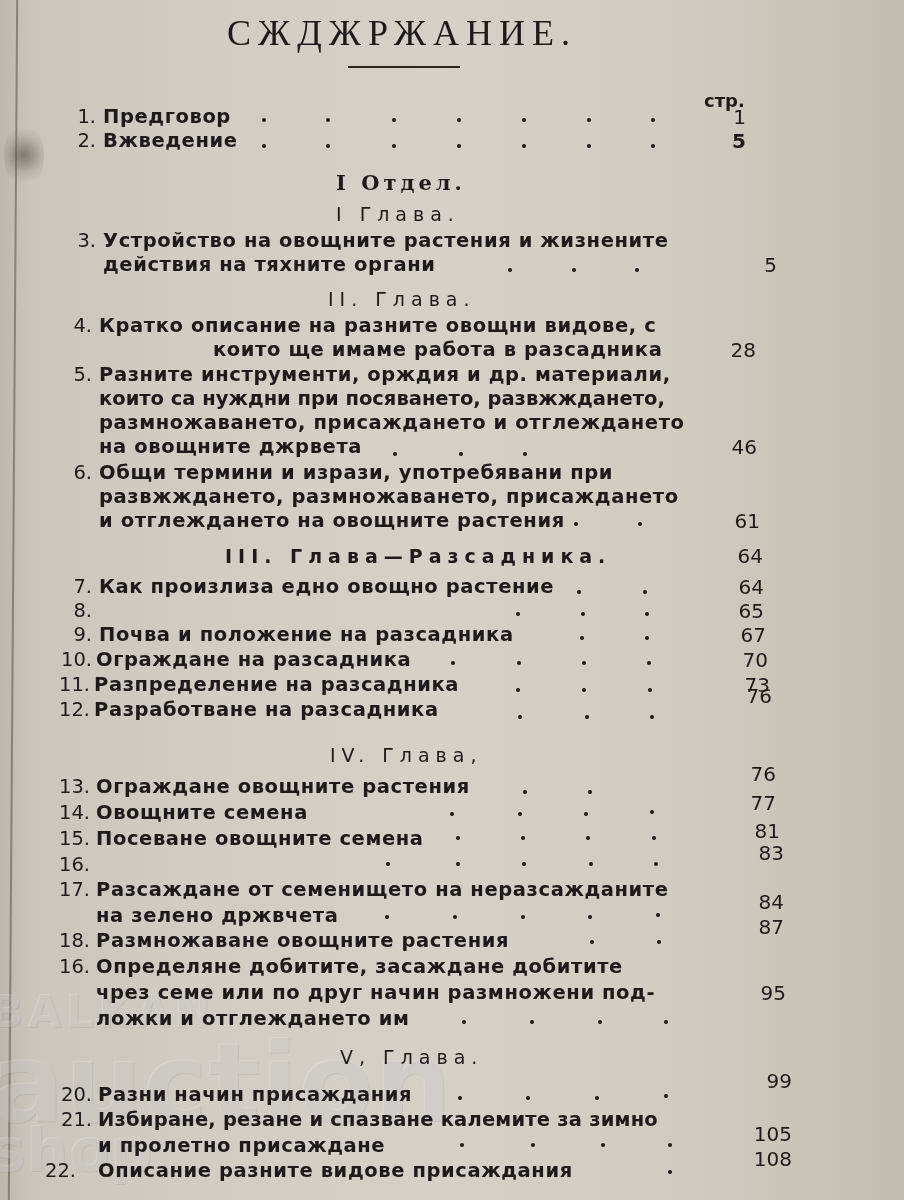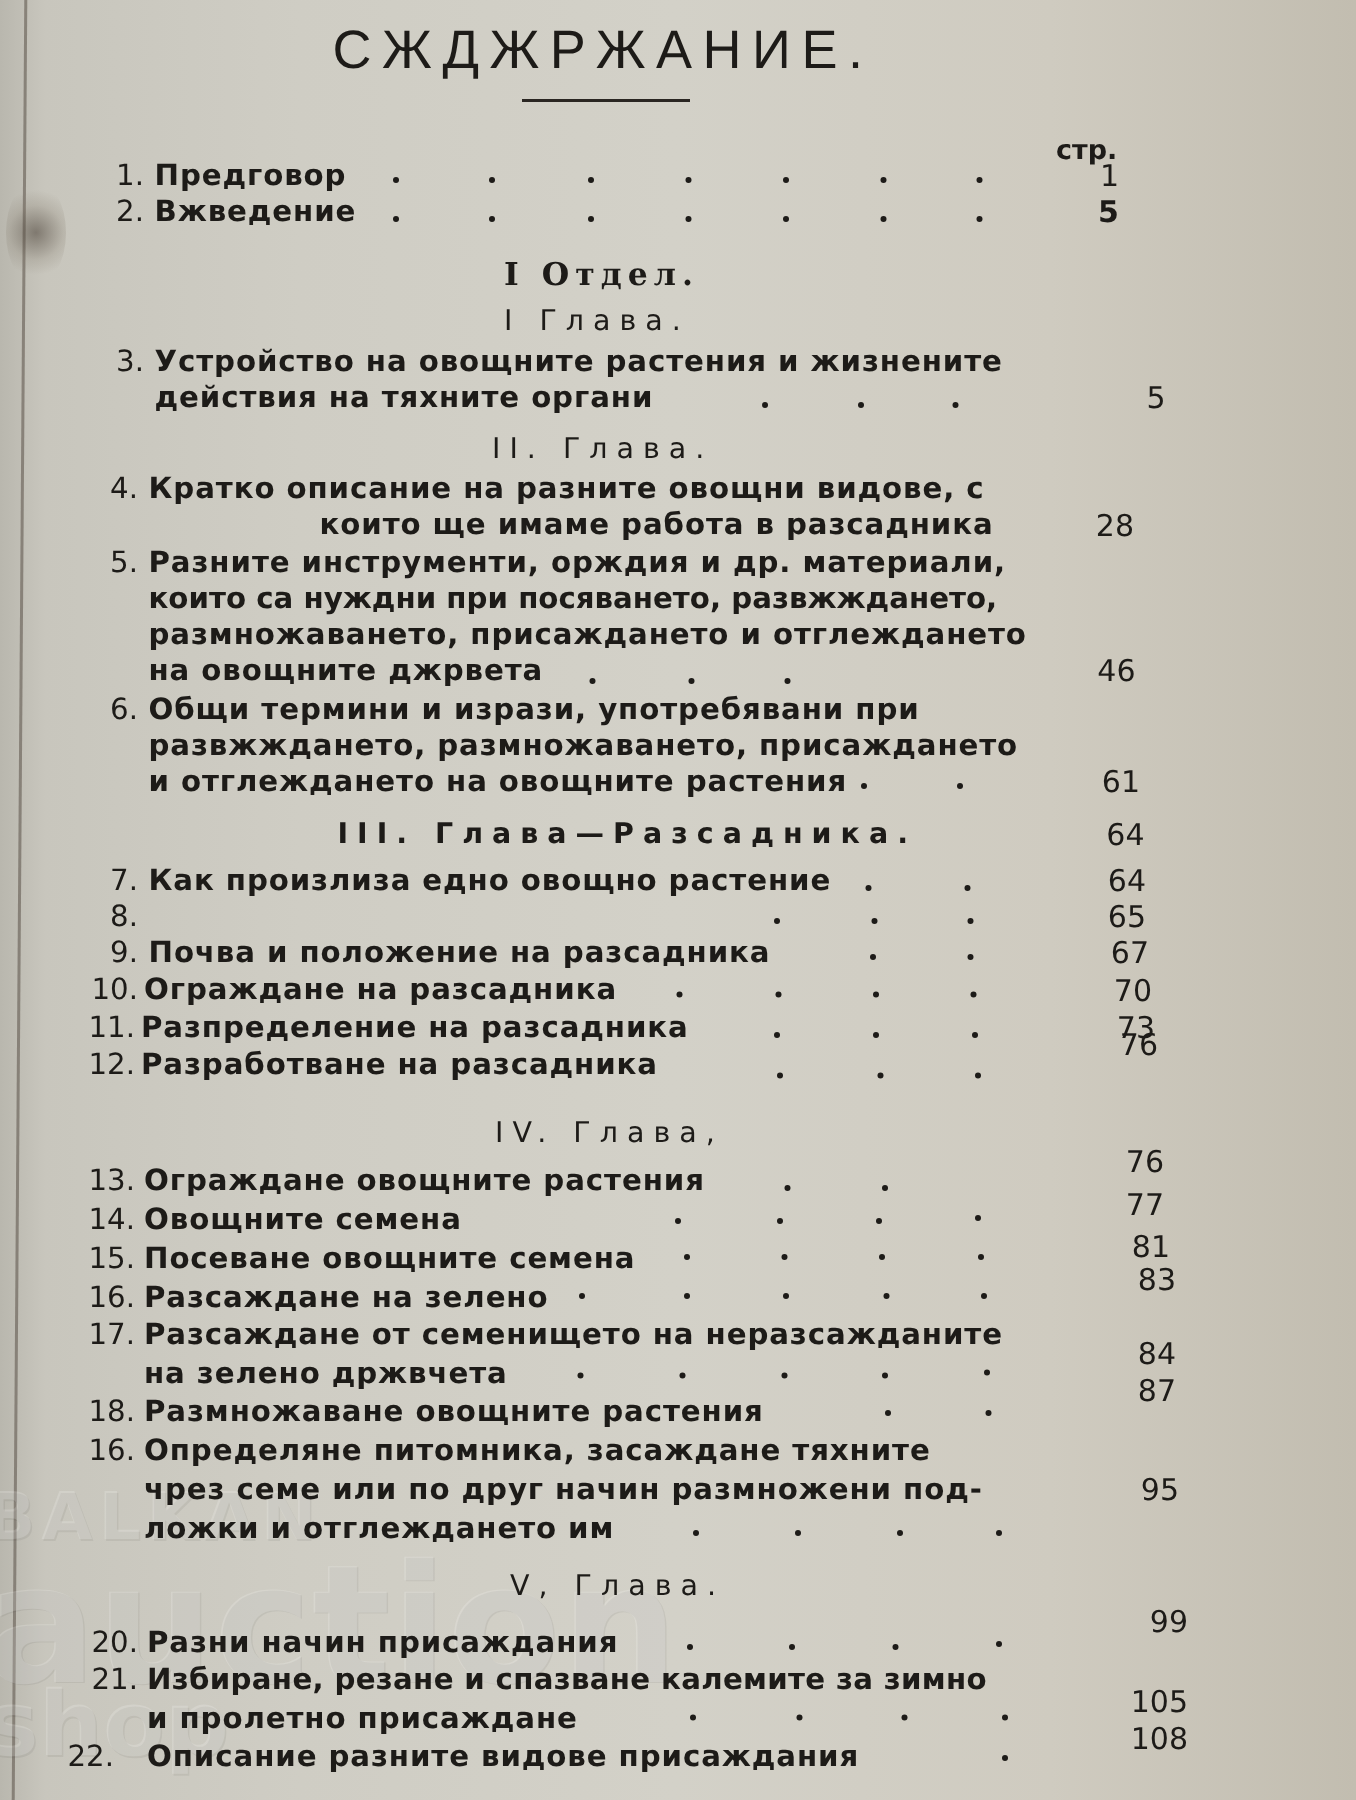--- a/index.html
+++ b/index.html
@@ -15,21 +15,21 @@
     position:absolute; left:-10px; top:990px; width:380px; font-family:"DejaVu Sans", sans-serif;
     color: rgba(255,255,255,.18); text-shadow: 1px 1px 0 rgba(0,0,0,.06);
     font-weight:bold; line-height:1; pointer-events:none;
   }
   .watermark .w1 { font-size:44px; letter-spacing:4px; }
   .watermark .w2 { font-size:110px; margin-top:-6px; }
   .watermark .w3 { font-size:60px; margin-top:-18px; }
 
   .title {
     position:absolute; left:0; top:12px; width:904px; text-align:center;
-    font-family:Liberation Sans, sans-serif; font-size:36px; letter-spacing:7px; padding-left:-20px;
+    font-family:Liberation Serif, serif; font-size:36px; letter-spacing:7px; padding-left:-20px;
   }
   .title span { display:inline-block; transform: translateX(-50px); }
   .rule { position:absolute; left:348px; top:66px; width:112px; height:2px; background:#2a2622; }
   .page-label { position:absolute; left:704px; top:90px; font-size:18px; font-weight:bold; }
 
   .row { position:absolute; left:0; height:26px; width:904px; font-size:19.5px; line-height:26px; white-space:nowrap; }
   .num { position:absolute; text-align:right; }
   .txt { position:absolute; letter-spacing:0.6px;font-weight:bold; }
   .pg { position:absolute; text-align:right; width:60px; font-size:20px; }
   .dot { position:absolute; width:4px; height:4px; border-radius:50%; background:#1d1b18; }
@@ -212,21 +212,20 @@
   <span class="num" style="left:48px;width:42px">15.</span>
   <span class="txt" style="left:96px">Посеване овощните семена</span>
   <span class="dot" style="left:456px;top:10px"></span>
     <span class="dot" style="left:521px;top:10px"></span>
     <span class="dot" style="left:586px;top:10px"></span>
     <span class="dot" style="left:652px;top:10px"></span>
   <span class="pg" style="left:720px;top:-8px;position:absolute">81</span>
 </div>
 <div class="row" style="top:852px">
   <span class="num" style="left:48px;width:42px">16.</span>
-  <span class="txt" style="left:96px">Разсаждане на зелено</span>
   <span class="dot" style="left:386px;top:10px"></span>
     <span class="dot" style="left:456px;top:10px"></span>
     <span class="dot" style="left:522px;top:10px"></span>
     <span class="dot" style="left:589px;top:10px"></span>
     <span class="dot" style="left:654px;top:10px"></span>
   <span class="pg" style="left:724px;top:-12px;position:absolute">83</span>
 </div>
 <div class="row" style="top:877px">
   <span class="num" style="left:48px;width:42px">17.</span>
   <span class="txt" style="left:96px">Разсаждане от семенището на неразсажданите</span>
@@ -242,21 +241,21 @@
 </div>
 <div class="row" style="top:928px">
   <span class="num" style="left:48px;width:42px">18.</span>
   <span class="txt" style="left:96px">Размножаване овощните растения</span>
   <span class="dot" style="left:590px;top:12px"></span>
     <span class="dot" style="left:657px;top:12px"></span>
   <span class="pg" style="left:724px;top:-14px;position:absolute">87</span>
 </div>
 <div class="row" style="top:954px">
   <span class="num" style="left:48px;width:42px">16.</span>
-  <span class="txt" style="left:96px">Определяне питомника, засаждане тяхните</span>
+  <span class="txt" style="left:96px">Определяне добитите, засаждане добитите</span>
 </div>
 <div class="row" style="top:980px">
   <span class="txt" style="left:96px">чрез семе или по друг начин размножени под-</span>
   <span class="pg" style="left:726px;font-weight:normal">95</span>
 </div>
 <div class="row" style="top:1006px">
   <span class="txt" style="left:96px">ложки и отглеждането им</span>
   <span class="dot" style="left:462px;top:14px"></span>
     <span class="dot" style="left:530px;top:14px"></span>
     <span class="dot" style="left:598px;top:14px"></span>

